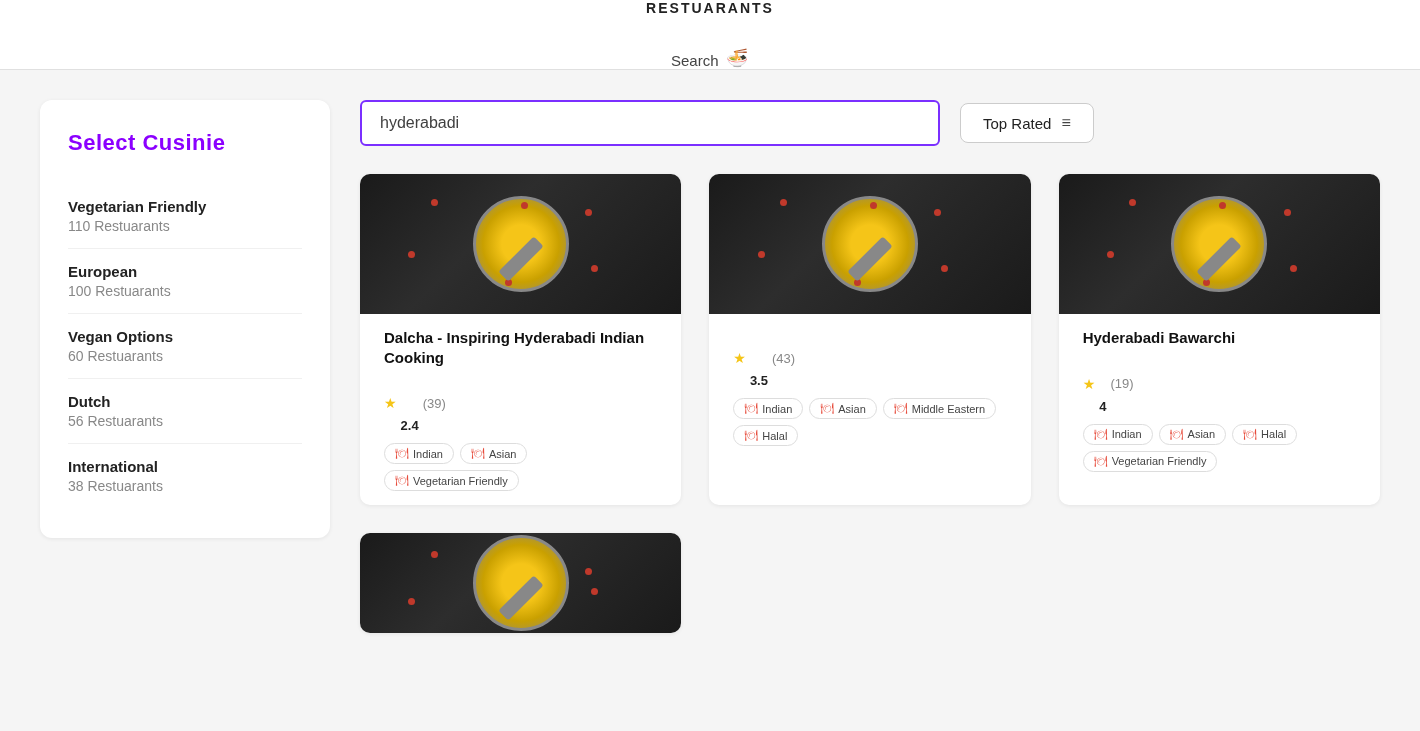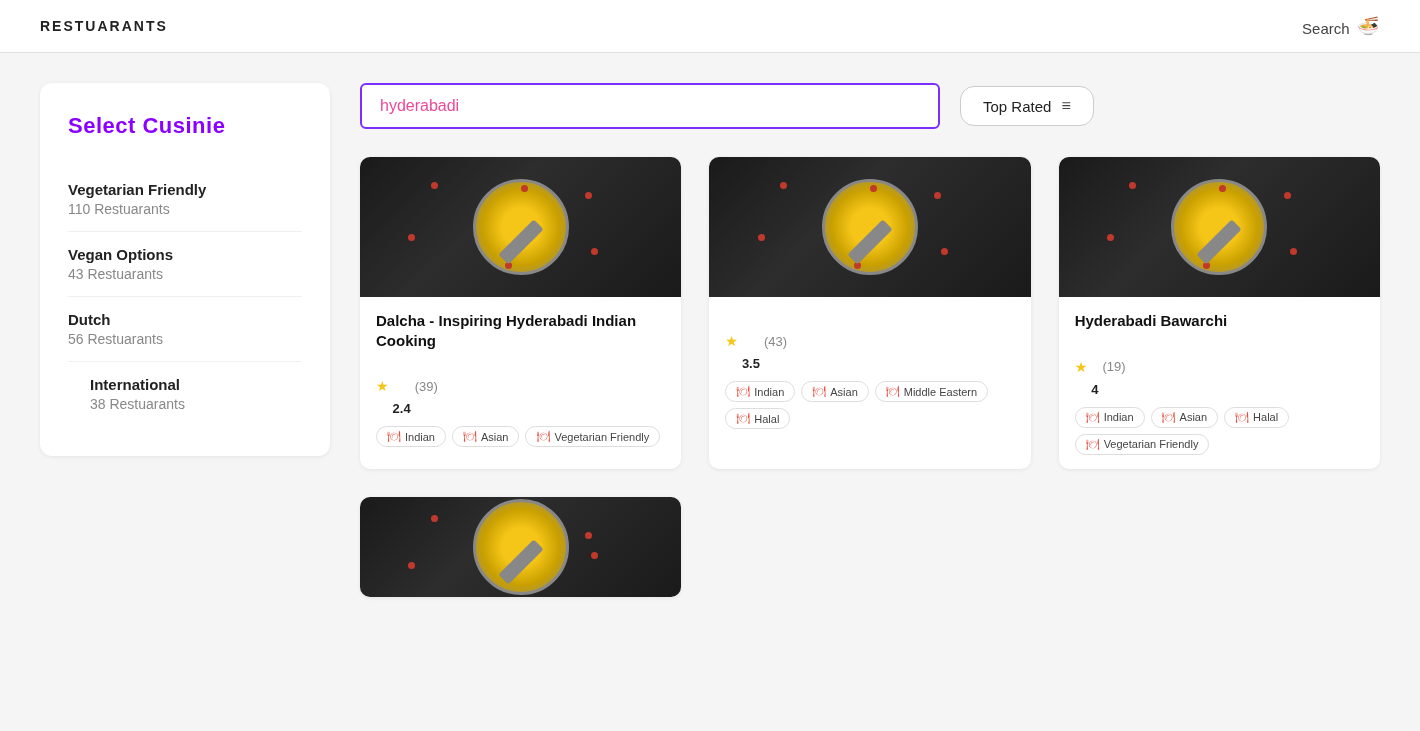--- a/index.html
+++ b/index.html
@@ -3,24 +3,25 @@
   <meta charset="utf-8">
   <style>
     * { box-sizing: border-box; margin: 0; padding: 0; }
     body { font-family: -apple-system, BlinkMacSystemFont, 'Segoe UI', sans-serif; background: #f5f5f5; color: #222; }
 
     
     .header {
       background: #fff;
       border-bottom: 1px solid #e0e0e0;
       padding: 0 40px;
-      height: 53px;
+      height: 70px;
       display: flex;
       align-items: center;
       justify-content: space-between;
+      flex-direction: column;
     }
     .header-logo {
       font-size: 14px;
       font-weight: 600;
       letter-spacing: 2px;
       text-transform: uppercase;
       color: #222;
     }
     .header-search {
       display: flex;
@@ -60,21 +61,20 @@
       margin-bottom: 28px;
       letter-spacing: 0.5px;
     }
     .sidebar-item {
       padding: 14px 0;
       border-bottom: 1px solid #f0f0f0;
       cursor: pointer;
     }
     .sidebar-item:last-child {
       border-bottom: none;
-      margin-left: 22px;
     }
     .sidebar-item-name {
       font-size: 15px;
       font-weight: 600;
       color: #222;
       margin-bottom: 3px;
     }
     .sidebar-item-count {
       font-size: 14px;
       color: #888;
@@ -98,33 +98,33 @@
       max-width: 580px;
     }
     .search-input {
       width: 100%;
       padding: 12px 18px;
       font-size: 16px;
       border: 2px solid #7B2FFF;
       border-radius: 6px;
       outline: none;
       background: #fff;
-      color: #ec4899;
+      color: #404040;
     }
     .search-input::placeholder {
       color: #bbb;
     }
     .filter-btn {
       display: flex;
       align-items: center;
       gap: 10px;
       padding: 10px 22px;
       background: #fff;
       border: 1px solid #ccc;
-      border-radius: 14px;
+      border-radius: 8px;
       font-size: 15px;
       font-weight: 500;
       cursor: pointer;
       white-space: nowrap;
       color: #222;
     }
     .filter-btn-icon {
       font-size: 16px;
       color: #444;
     }
@@ -180,21 +180,21 @@
     }
     .dot {
       position: absolute;
       width: 7px;
       height: 7px;
       border-radius: 50%;
       background: #c0392b;
     }
 
     .restaurant-card-body {
-      padding: 14px 16px;
+      padding: 14px 24px;
     }
     .restaurant-name {
       font-size: 15px;
       font-weight: 700;
       color: #111;
       margin-bottom: 6px;
       line-height: 1.3;
     }
     .restaurant-rating {
       display: flex;
@@ -250,22 +250,26 @@
 <div class="main-layout">
 
   <aside class="sidebar">
     <h2 class="sidebar-title">Select Cusinie</h2>
 
     <div class="sidebar-item">
       <div class="sidebar-item-name">Vegetarian Friendly</div>
       <div class="sidebar-item-count">110 Restuarants</div>
     </div>
     <div class="sidebar-item">
+      <div class="sidebar-item-name">European</div>
+      <div class="sidebar-item-count">100 Restuarants</div>
+    </div>
+    <div class="sidebar-item">
       <div class="sidebar-item-name">Vegan Options</div>
-      <div class="sidebar-item-count">43 Restuarants</div>
+      <div class="sidebar-item-count">60 Restuarants</div>
     </div>
     <div class="sidebar-item">
       <div class="sidebar-item-name">Dutch</div>
       <div class="sidebar-item-count">56 Restuarants</div>
     </div>
     <div class="sidebar-item">
       <div class="sidebar-item-name">International</div>
       <div class="sidebar-item-count">38 Restuarants</div>
     </div>
   </aside>

